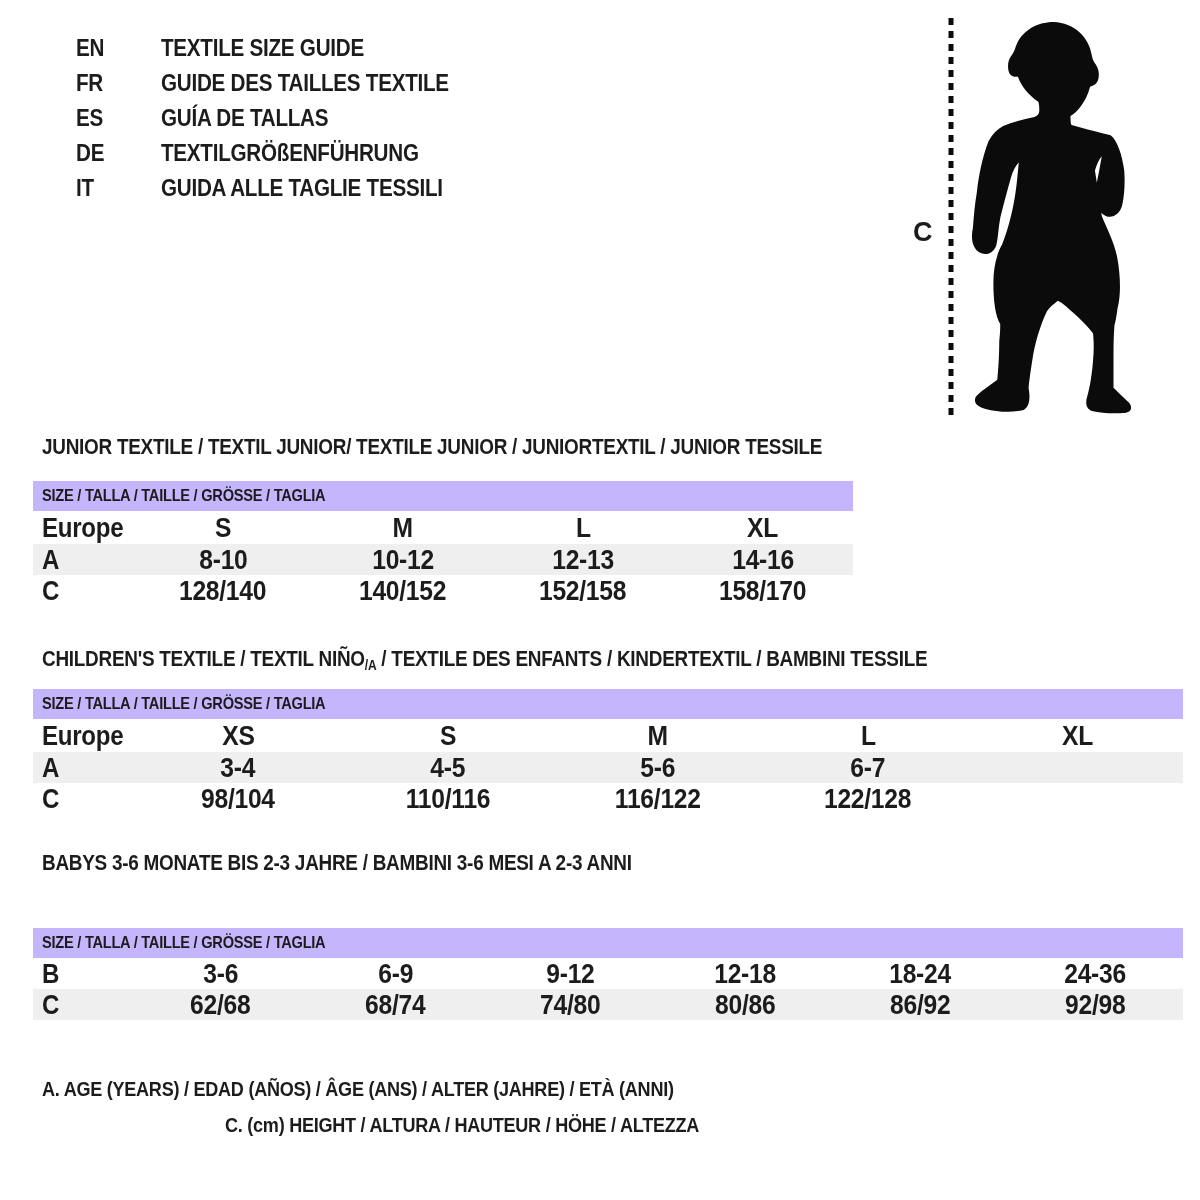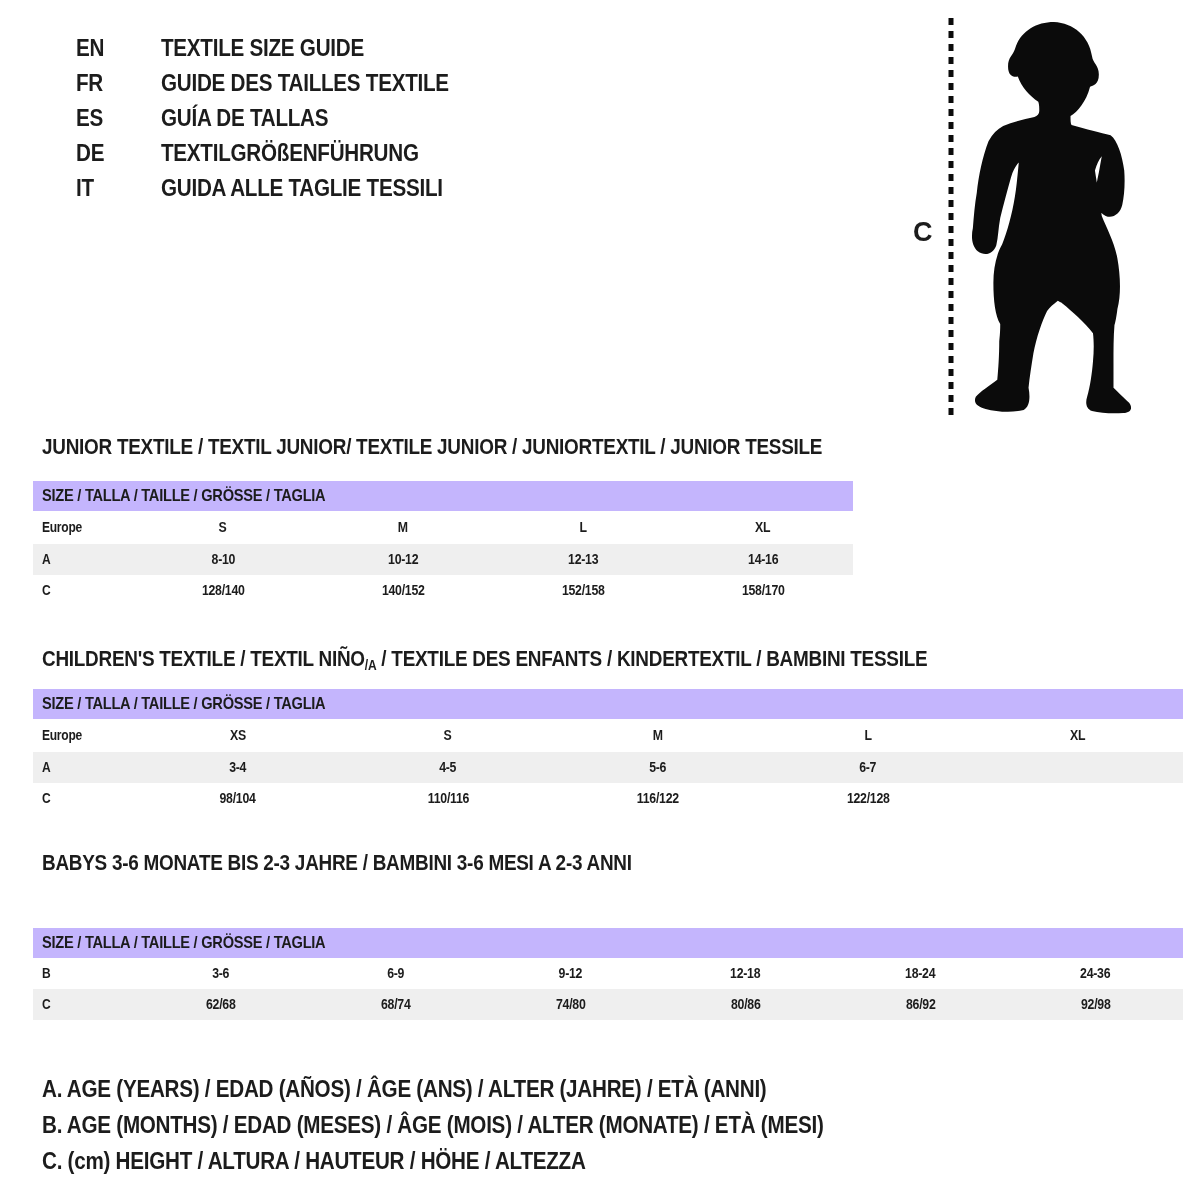--- a/index.html
+++ b/index.html
@@ -30,32 +30,32 @@
   .t-babies   { left:42px; top:843px; }
   .t-babies .line { display:block; height:39px; line-height:39px; }
   .subA { font-size:14px; vertical-align:-4px; }
 
   
   .tbl { position:absolute; left:33px; }
   .tbl-junior   { top:481px; width:820px; }
   .tbl-children { top:689px; width:1150px; }
   .tbl-babies   { top:928px; width:1150px; }
   .tbl-header { height:30px; line-height:30px; background:#c4b5fd; padding-left:9px; font-size:17px; }
-  .trow { display:grid; height:31px; line-height:31px; font-size:14px; }
+  .trow { display:grid; height:31px; line-height:31px; font-size:28px; }
   .trow.hdr { height:33px; line-height:33px; }
   .cols4 { grid-template-columns:100px repeat(4,1fr); }
   .cols5 { grid-template-columns:100px repeat(5,1fr); }
   .cols6 { grid-template-columns:100px repeat(6,1fr); }
   .cell { text-align:center; overflow:hidden; }
   .cell.first { text-align:left; padding-left:9px; }
   .shaded { background:#efefef; }
 
   
   .footnotes { position:absolute; left:42px; top:1071px; }
-  .footnote  { height:36px; line-height:36px; font-size:24px; }
+  .footnote  { height:36px; line-height:36px; font-size:21px;text-align:right; }
 </style>
 </head>
 <body>
 
 <div class="page">
 
   <div class="lang-block">
     <div class="lang-row">
       <span class="lang-code"><span class="cx">EN</span></span>
       <span class="cx">TEXTILE SIZE GUIDE</span>
@@ -196,17 +196,16 @@
       <span class="cell"><span class="cxc">68/74</span></span>
       <span class="cell"><span class="cxc">74/80</span></span>
       <span class="cell"><span class="cxc">80/86</span></span>
       <span class="cell"><span class="cxc">86/92</span></span>
       <span class="cell"><span class="cxc">92/98</span></span>
     </div>
   </div>
 
   <div class="footnotes">
     <div class="footnote"><span class="cx">A. AGE (YEARS) / EDAD (AÑOS) / ÂGE (ANS) / ALTER (JAHRE) / ETÀ (ANNI)</span></div>
-    <div class="footnote"><span class="cx">B. AGE (MONTHS) / EDAD (MESES) / ÂGE (MOIS) / ALTER (MONATE) / ETÀ (MESI)</span></div>
     <div class="footnote"><span class="cx">C. (cm) HEIGHT / ALTURA / HAUTEUR / HÖHE / ALTEZZA</span></div>
   </div>
 
 </div>
 
 </body></html>

